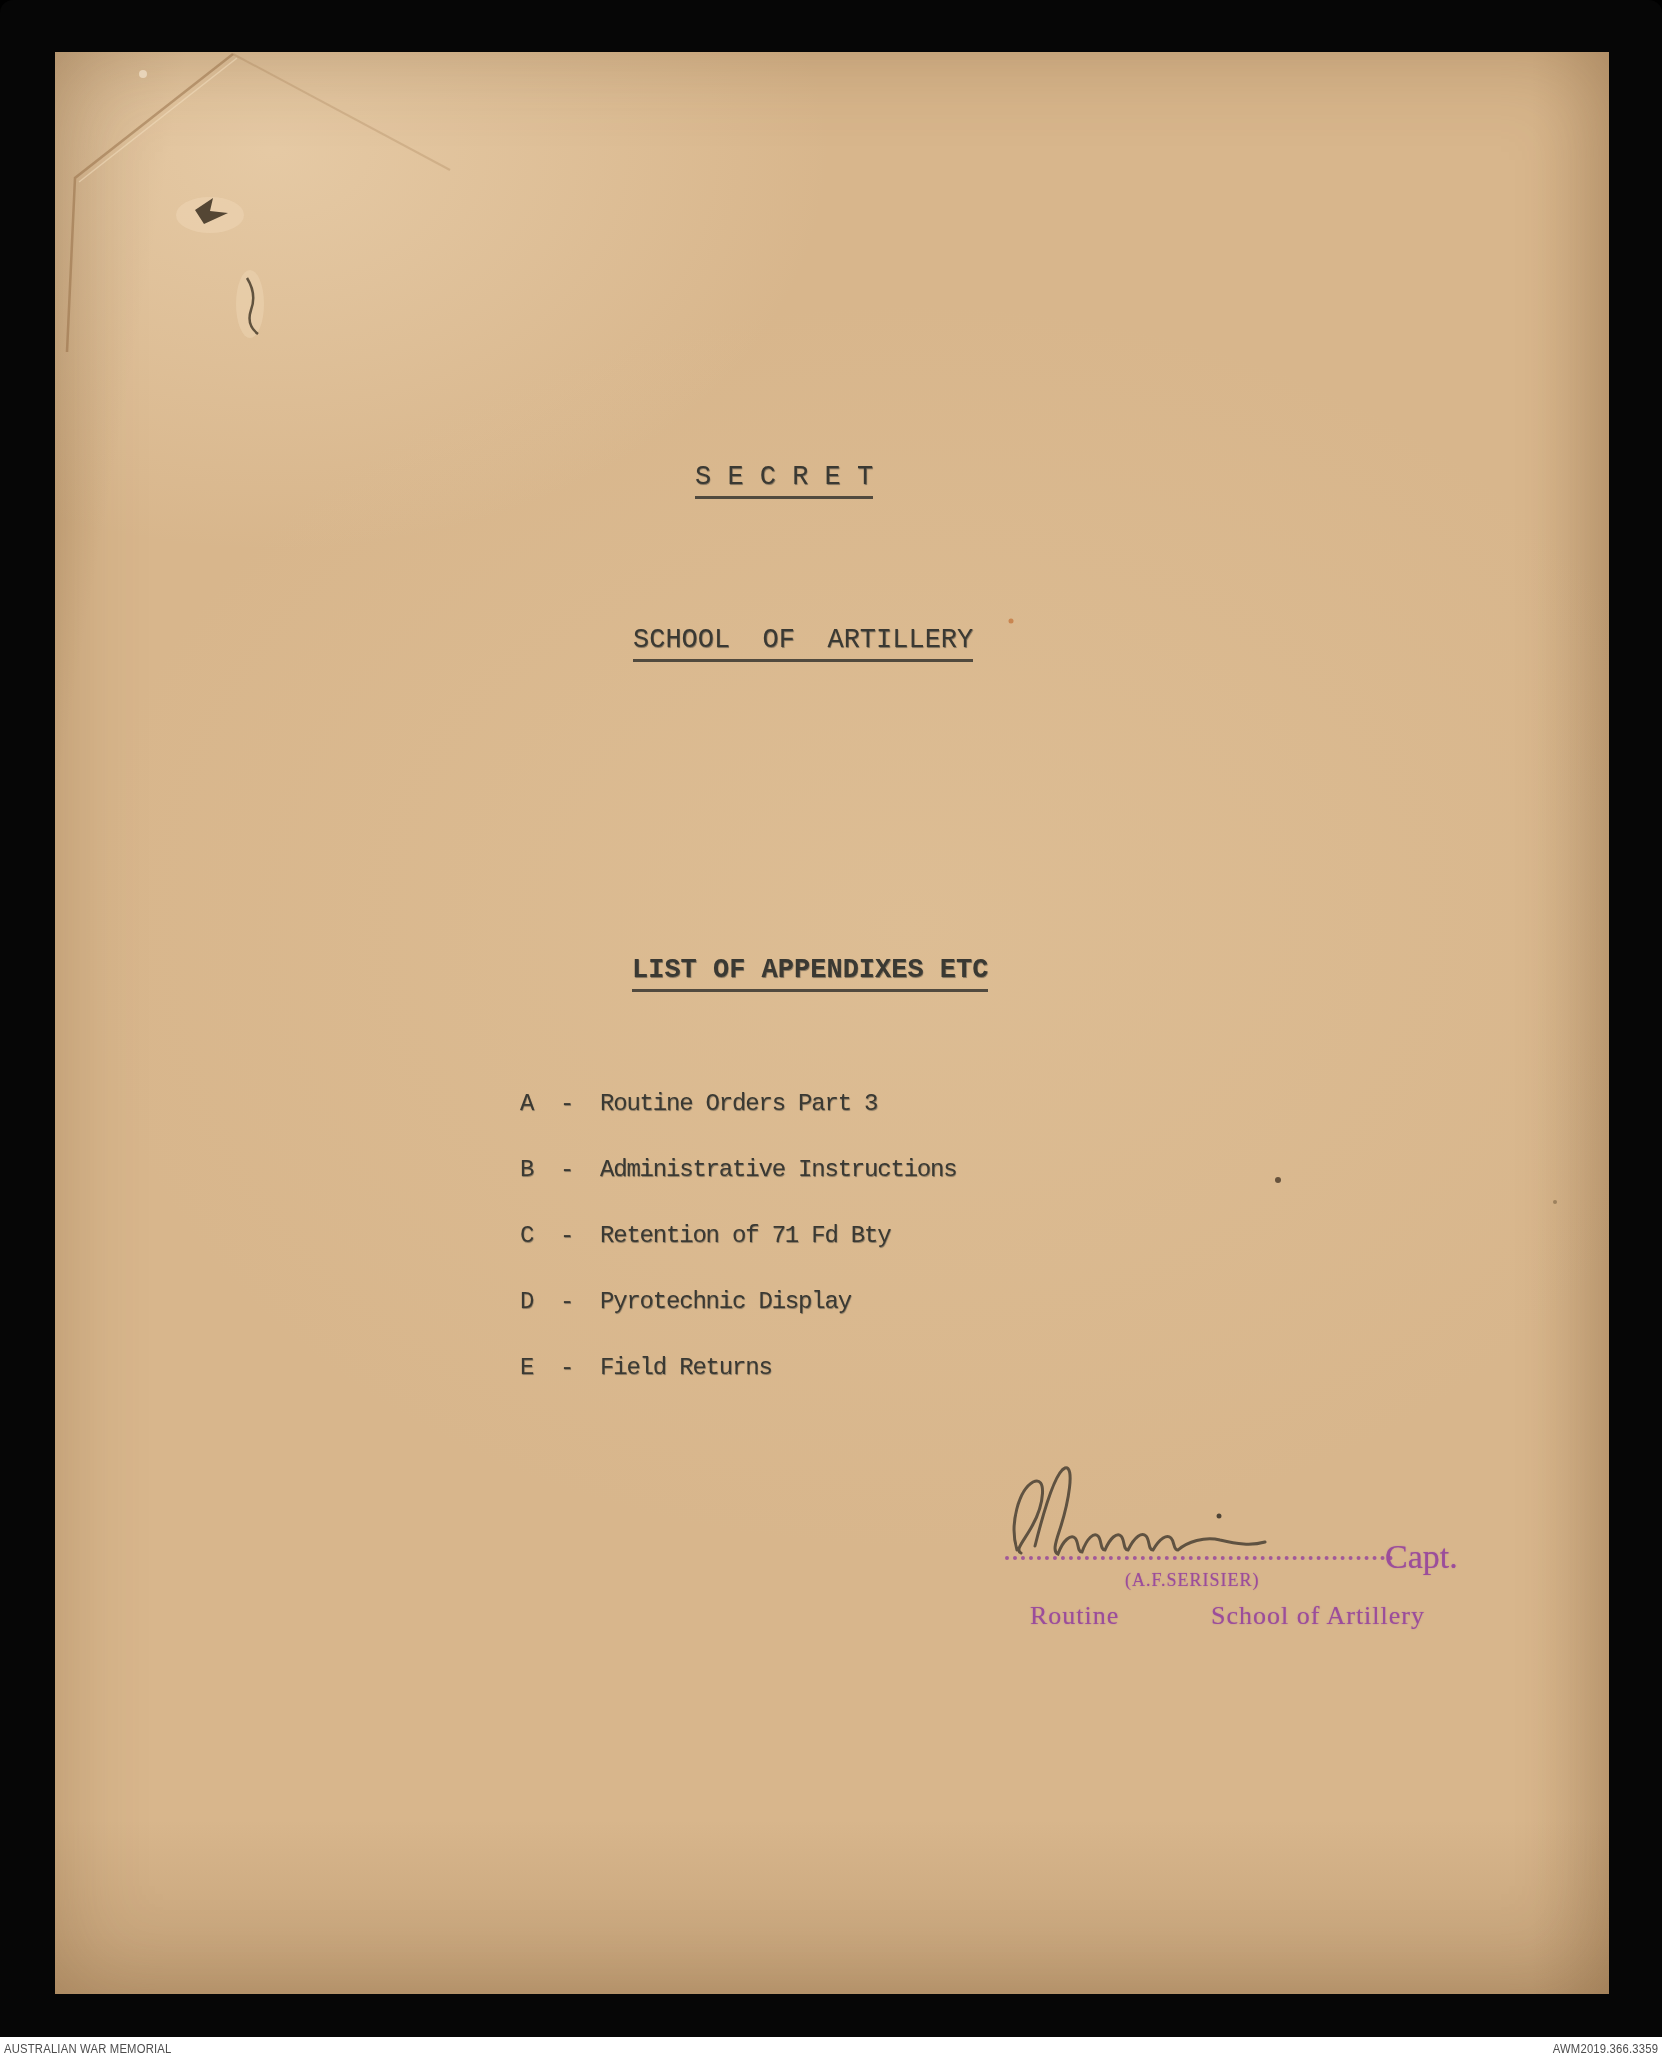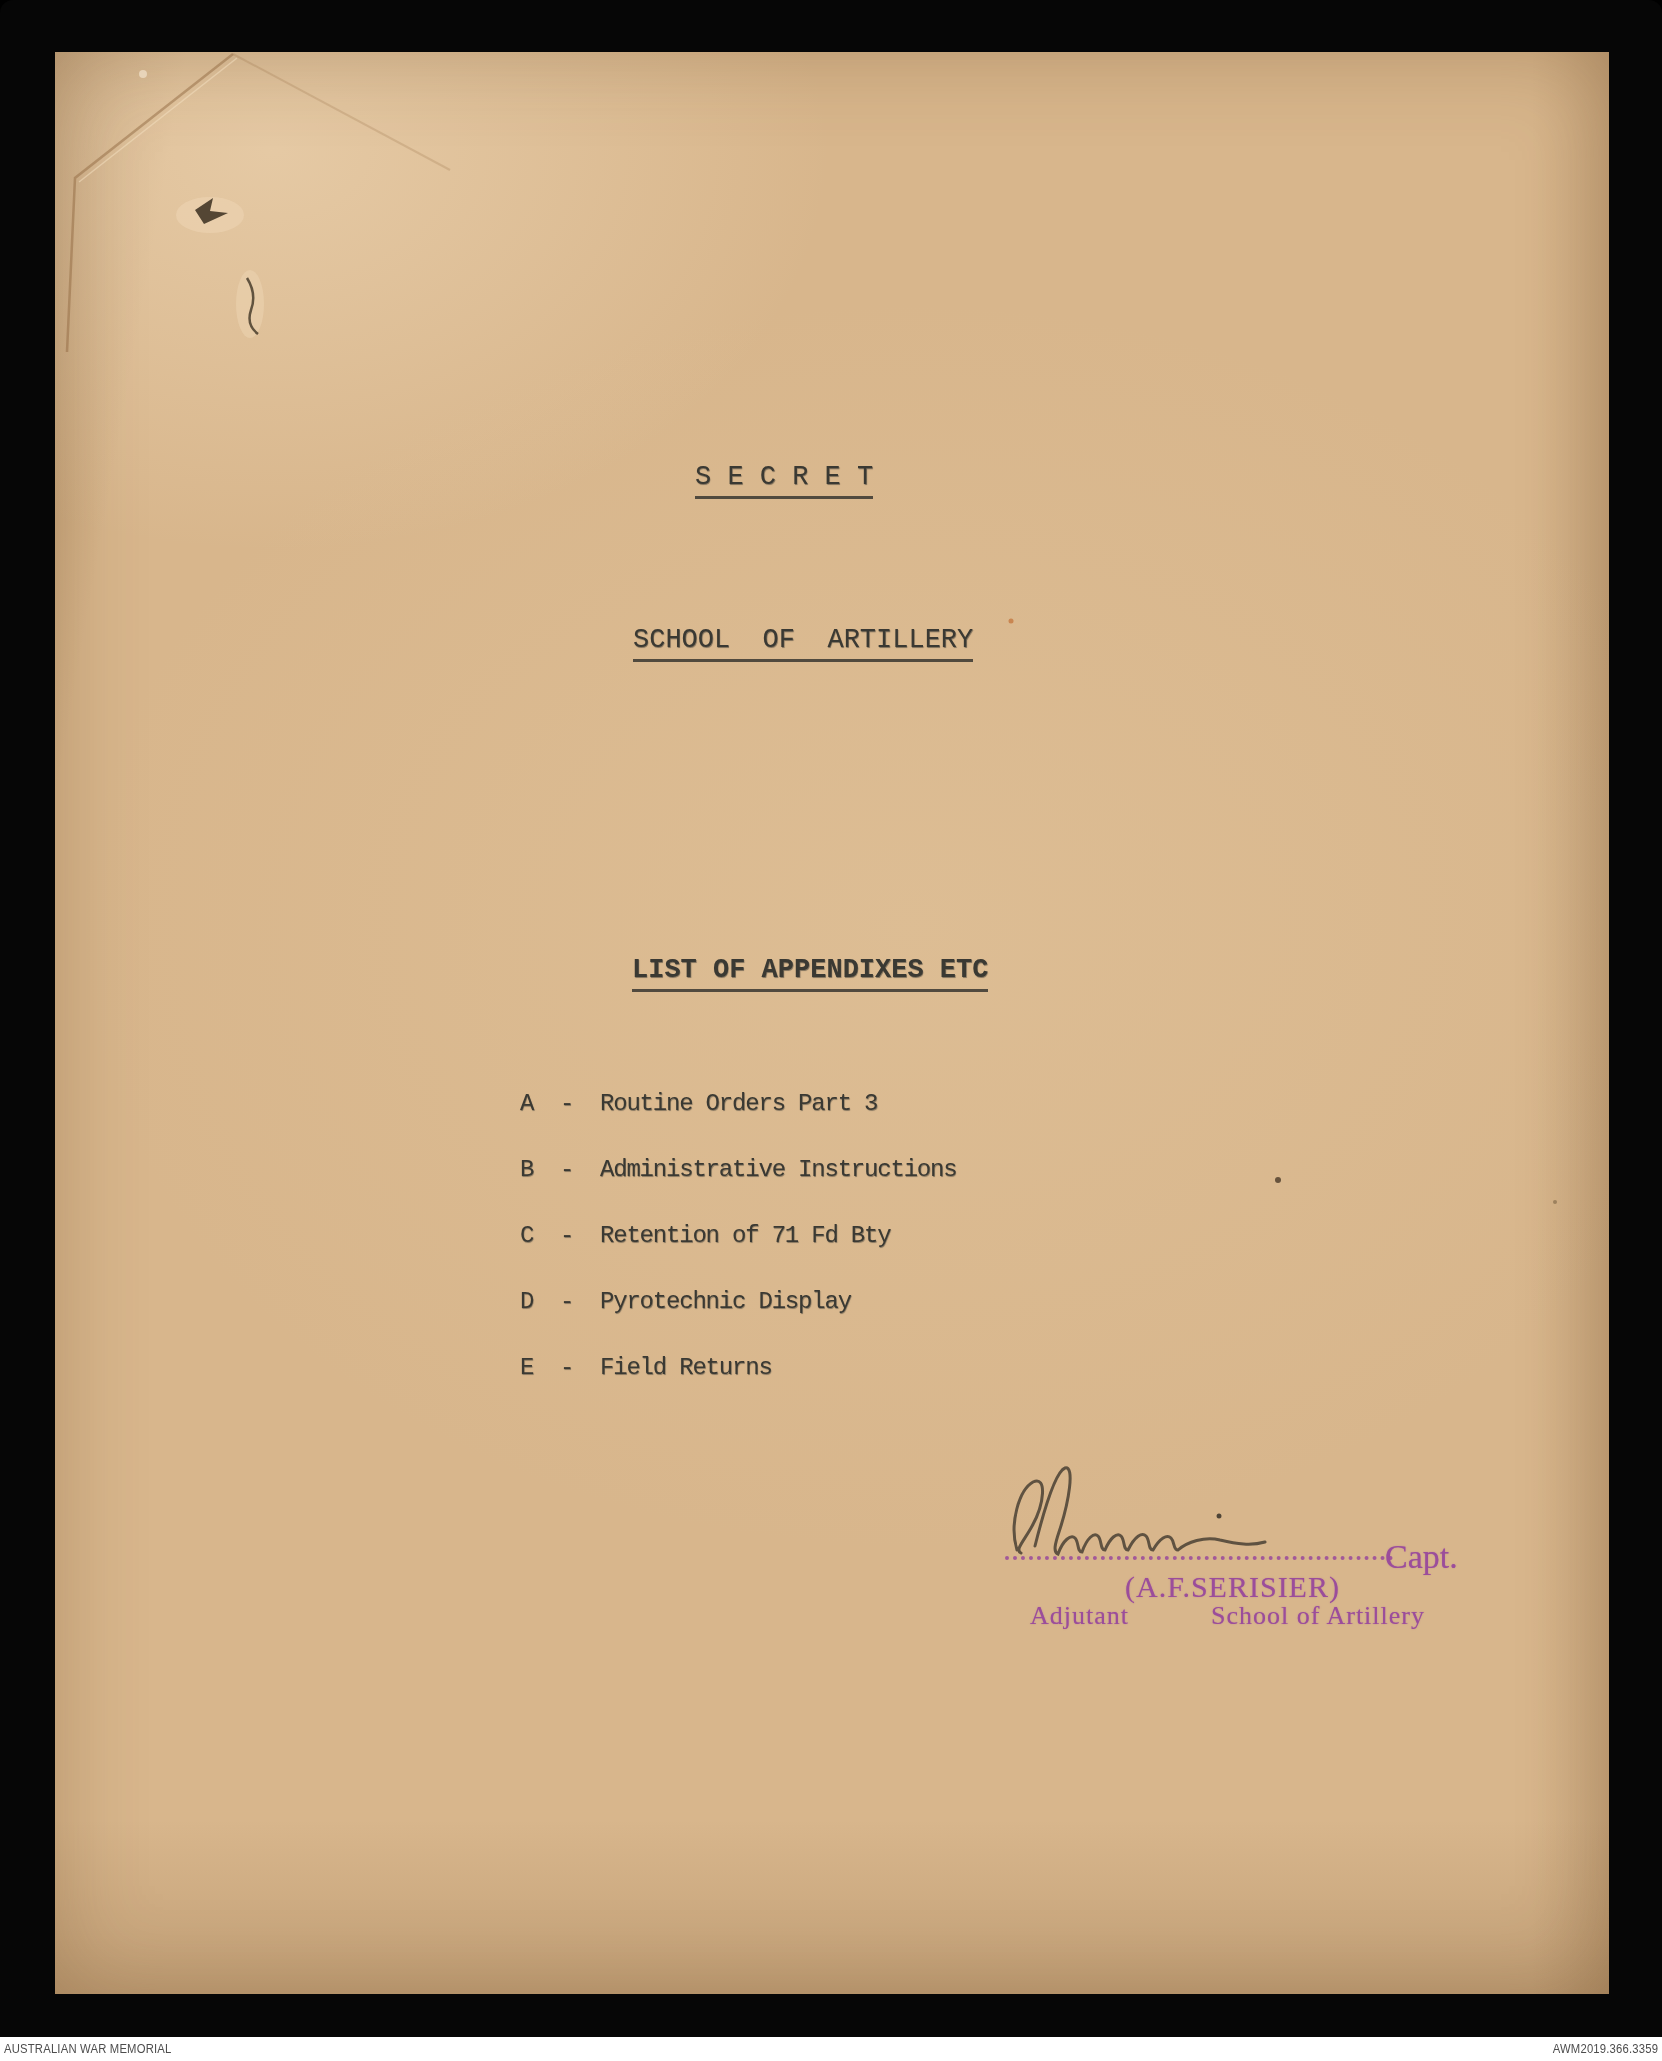--- a/index.html
+++ b/index.html
@@ -68,21 +68,21 @@
 
   
   .stamp {
     position: absolute;
     font-family: "Liberation Serif", "DejaVu Serif", serif;
     color: #9b4d9b;
     text-shadow: 0 0 1.2px rgba(155,77,155,.65);
     white-space: pre;
   }
   .stamp.rank { left: 1330px; top: 1486px; font-size: 34px; }
-  .stamp.name { left: 1070px; top: 1518px; font-size: 30px; letter-spacing: 1px; }
+  .stamp.name { left: 1070px; top: 1518px; font-size: 18px; letter-spacing: 1px; }
   .stamp.role { left: 975px;  top: 1549px; font-size: 26px; letter-spacing: 1px; }
   .stamp.unit { left: 1156px; top: 1549px; font-size: 26px; letter-spacing: 1px; }
   .dotline {
     position: absolute;
     left: 950px; top: 1488px;
     width: 388px; height: 16px;
     border-bottom: 4px dotted #9b4d9b;
     opacity: .88;
   }
   .signature-svg { position: absolute; left: 940px; top: 1410px; }
@@ -177,21 +177,21 @@
                  C 165 76, 172 72, 176 76 C 180 80, 178 88, 183 88
                  C 192 80, 210 74, 225 78 C 242 82, 256 84, 270 80"></path>
         <circle cx="224" cy="54" r="2.2" fill="#4a4134" stroke="none"></circle>
       </g>
     </svg>
 
     <div class="dotline"></div>
 
     <div class="stamp rank">Capt.</div>
     <div class="stamp name">(A.F.SERISIER)</div>
-    <div class="stamp role">Adjutant</div>
+    <div class="stamp role">Routine</div>
     <div class="stamp unit">School of Artillery</div>
 
   </div>
 
   <div class="footer">
     <span>AUSTRALIAN WAR MEMORIAL</span>
     <span>AWM2019.366.3359</span>
   </div>
 
 </div>

